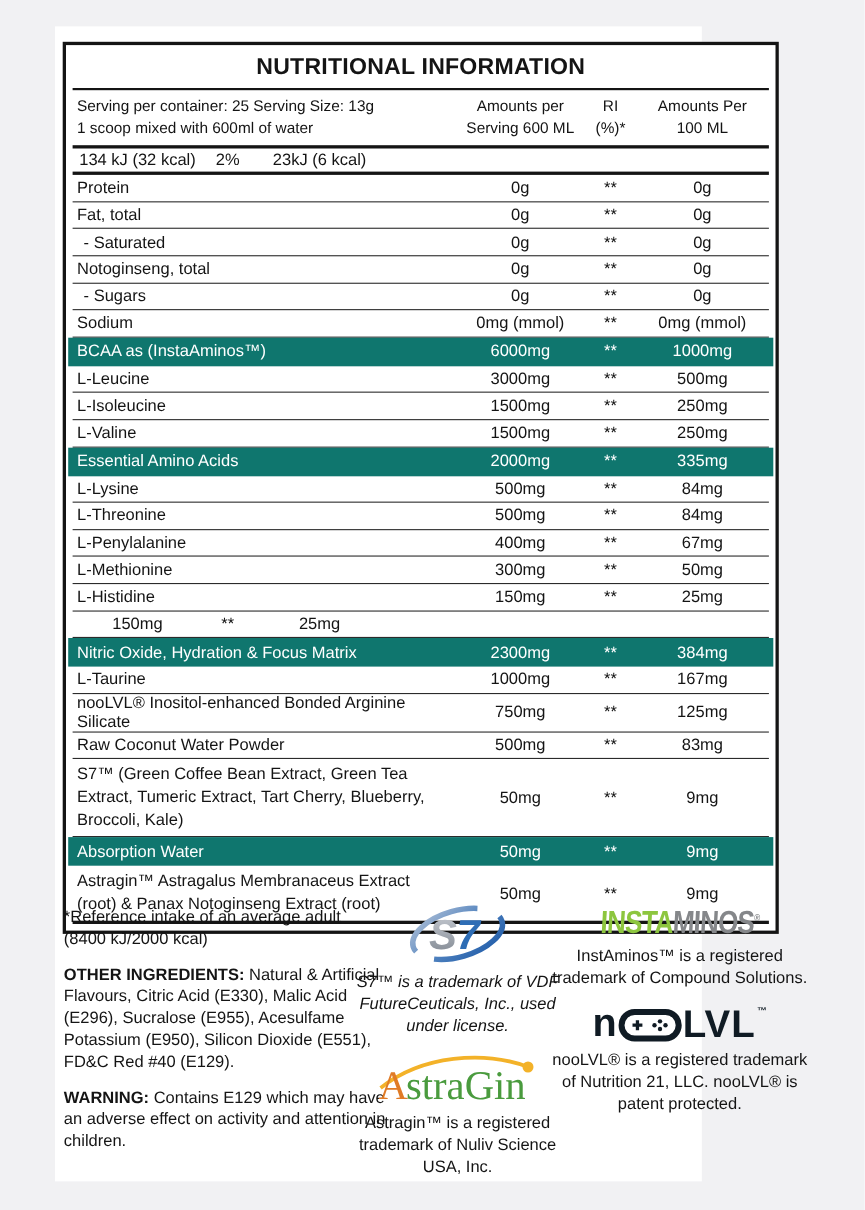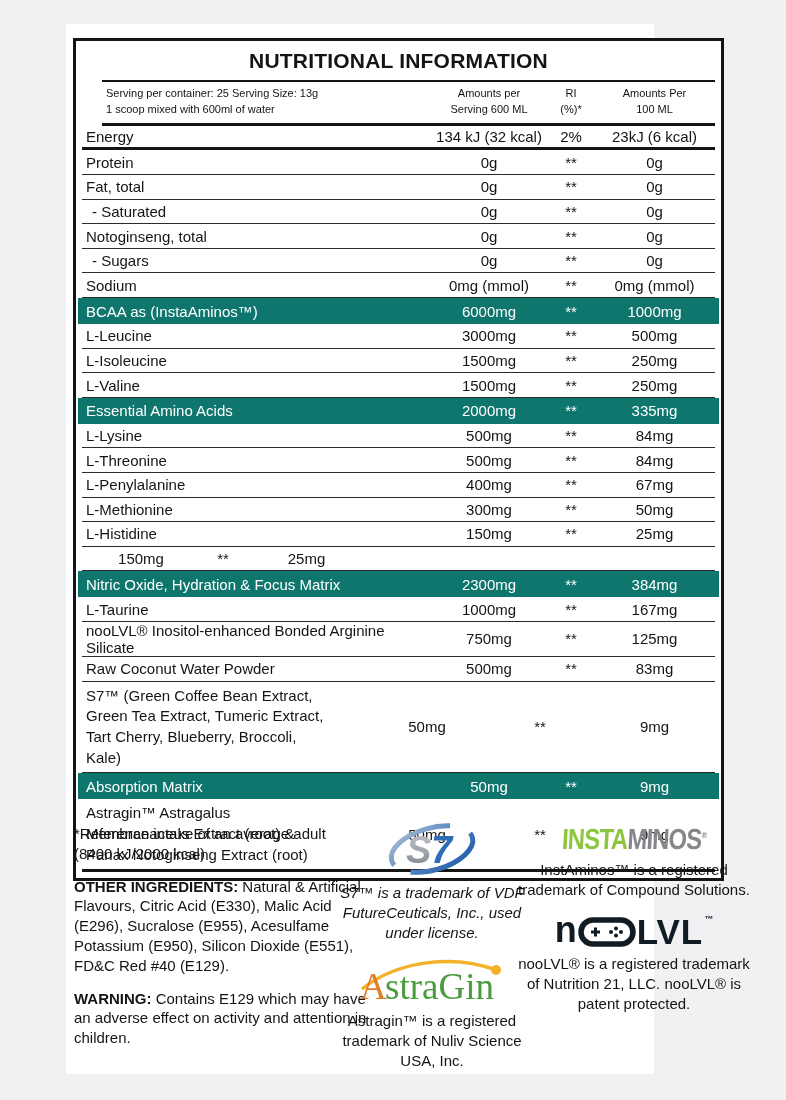--- a/index.html
+++ b/index.html
@@ -4,59 +4,59 @@
 <style>
   * { box-sizing: border-box; margin: 0; padding: 0; }
   html,body { width: 786px; height: 1100px; }
   body {
     background: #f1f1f3;
     font-family: "Liberation Sans", sans-serif;
     color: #141414;
     position: relative;
   }
   .card {
-    position: absolute; left: 66px; top: 24px;
+    position: absolute; left: 50px; top: 24px;
     width: 588px; height: 1050px;
     background: #ffffff;
   }
   
   .nbox {
     position: absolute; left: 7px; top: 14px;
     width: 651px;
     border: 3px solid #141414;
     background: #ffffff;
     padding: 0 6px 6px 6px;
   }
   .ntitle {
     font-size: 21px; font-weight: bold; text-align: center;
     padding: 8px 0 7px 0; letter-spacing: 0.2px;
   }
   .nheader {
     display: flex; align-items: flex-start;
     border-top: 2.5px solid #141414;
     border-bottom: 3px solid #141414;
     padding: 4px 0 5px 0;
-    font-size: 11px; line-height: 1.45; margin-left: 20px;
+    font-size: 14px; line-height: 1.45;
   }
   .nheader .serving-info { flex: 1; padding-left: 4px; }
   .hcol { display: flex; flex-direction: column; justify-content: center; text-align: center; }
   .col-serv { width: 118px; }
   .col-ri   { width: 46px;  }
   .col-100  { width: 121px; }
   .rows { }
   .nrow {
     display: flex; align-items: center;
     min-height: 24.6px;
     border-bottom: 1.5px solid #2b2b2b;
     font-size: 15px;
   }
   .nrow .cell-name { flex: 1; padding-left: 4px; padding-right: 4px; }
   .nrow .cell { text-align: center; }
   .nrow.sub .cell-name { padding-left: 10px; }
-  .nrow.tall { padding: 4px 0; line-height: 1.4; gap: 31px; }
+  .nrow.tall { padding: 4px 0; line-height: 1.4; }
   .nrow.tall .cell-name { line-height: 1.38; }
   .nrow.dark {
     background: #0f766e; color: #ffffff;
     border-bottom: none;
     margin: 0 -4px; padding: 0 4px;
     min-height: 26px;
   }
   .nrow.thick { border-bottom: 3px solid #141414; }
   .nrow.last  { border-bottom: 3px solid #141414; }
   
@@ -114,21 +114,20 @@
         <div>(%)*</div>
       </div>
       <div class="hcol col-100">
         <div>Amounts Per</div>
         <div>100 ML</div>
       </div>
     </div>
 
     <div class="rows">
         <div class="nrow normal thick">
-          <div class="cell-name">Energy</div>
           <div class="cell col-serv">134 kJ (32 kcal)</div>
           <div class="cell col-ri">2%</div>
           <div class="cell col-100">23kJ (6 kcal)</div>
         </div>
         <div class="nrow normal">
           <div class="cell-name">Protein</div>
           <div class="cell col-serv">0g</div>
           <div class="cell col-ri">**</div>
           <div class="cell col-100">0g</div>
         </div>
@@ -251,21 +250,21 @@
           <div class="cell col-ri">**</div>
           <div class="cell col-100">83mg</div>
         </div>
         <div class="nrow tall">
           <div class="cell-name">S7™ (Green Coffee Bean Extract, Green Tea Extract, Tumeric Extract, Tart Cherry, Blueberry, Broccoli, Kale)</div>
           <div class="cell col-serv">50mg</div>
           <div class="cell col-ri">**</div>
           <div class="cell col-100">9mg</div>
         </div>
         <div class="nrow dark">
-          <div class="cell-name">Absorption Matrix</div>
+          <div class="cell-name">Absorption Water</div>
           <div class="cell col-serv">50mg</div>
           <div class="cell col-ri">**</div>
           <div class="cell col-100">9mg</div>
         </div>
         <div class="nrow tall last">
           <div class="cell-name">Astragin™ Astragalus Membranaceus Extract (root) &amp; Panax Notoginseng Extract (root)</div>
           <div class="cell col-serv">50mg</div>
           <div class="cell col-ri">**</div>
           <div class="cell col-100">9mg</div>
         </div>

